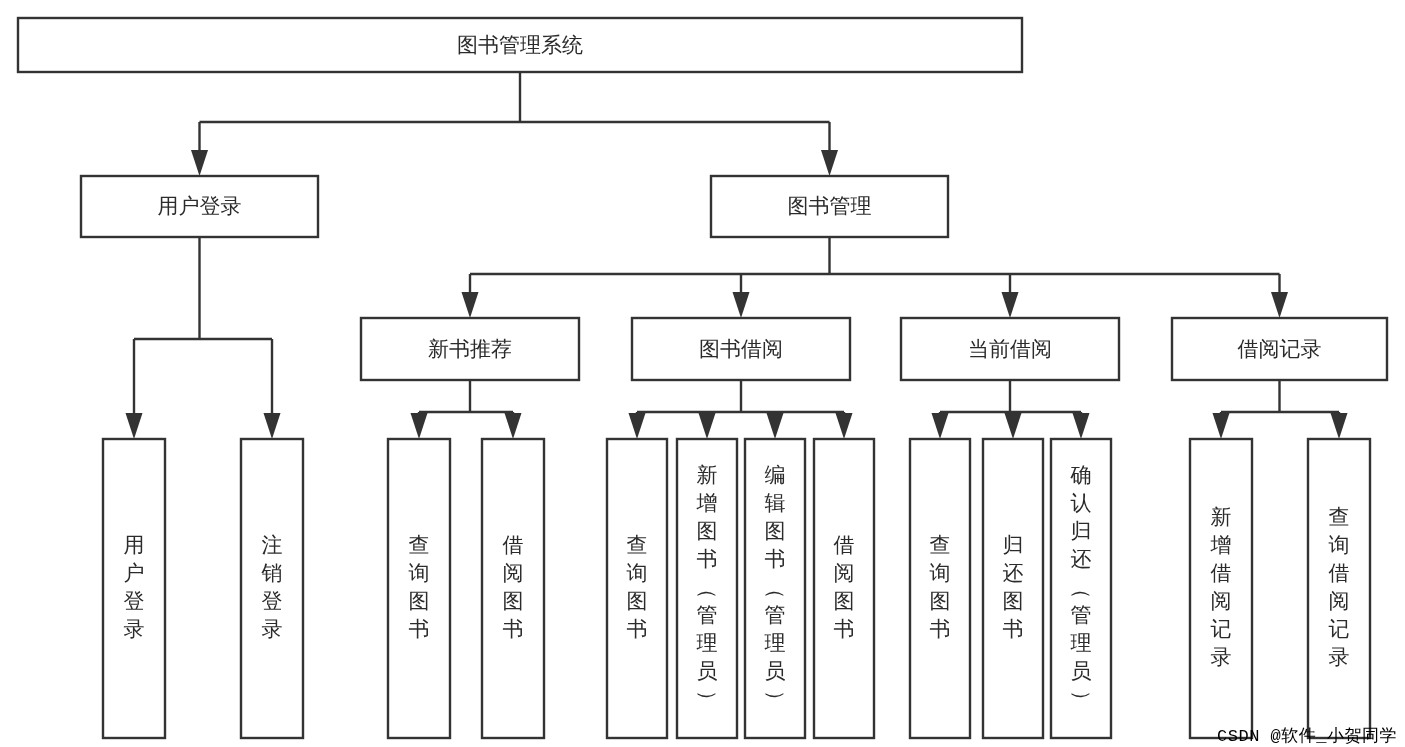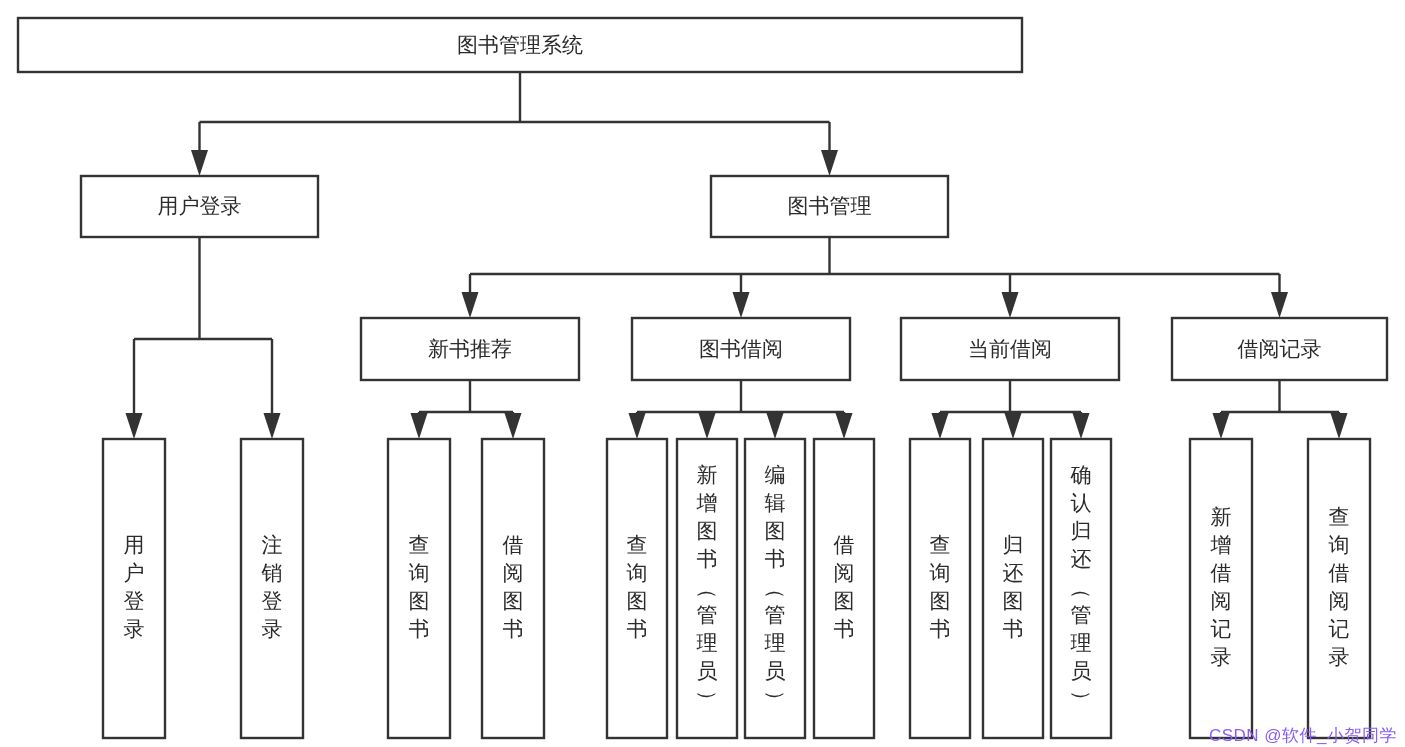--- a/index.html
+++ b/index.html
@@ -51,23 +51,23 @@
     font-family: "Liberation Sans", "DejaVu Sans", sans-serif;
     font-size: 21px;
     fill: #2b2b2b;
     text-anchor: middle;
     dominant-baseline: middle;
   }
   .watermark {
     position: absolute;
     right: 8px;
     bottom: 4px;
-    font-family: Liberation Sans, sans-serif;
+    font-family: Liberation Mono, monospace;
     font-size: 17px;
-    color: #8b5cf6;
+    color: #000000;
     letter-spacing: 0.5px;
     white-space: nowrap;
     user-select: none;
   }
 </style>
 </head>
 <body>
 
 <div id="diagram-root">
   <svg class="flow" viewBox="0 0 1405 747" xmlns="http://www.w3.org/2000/svg">

